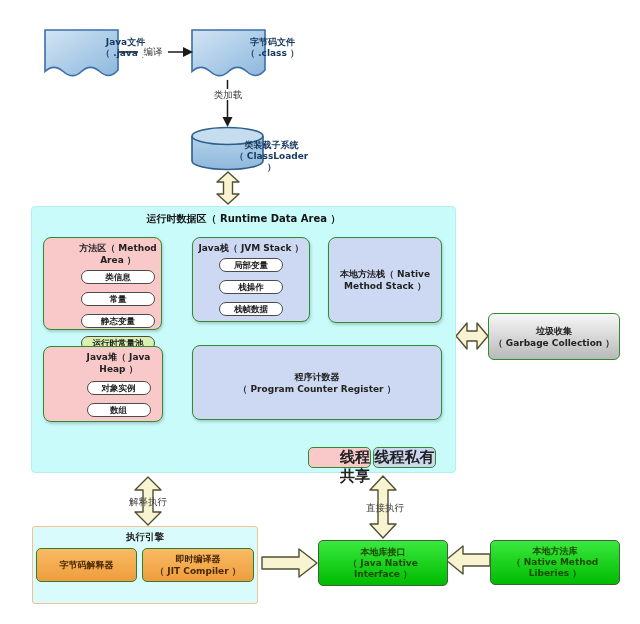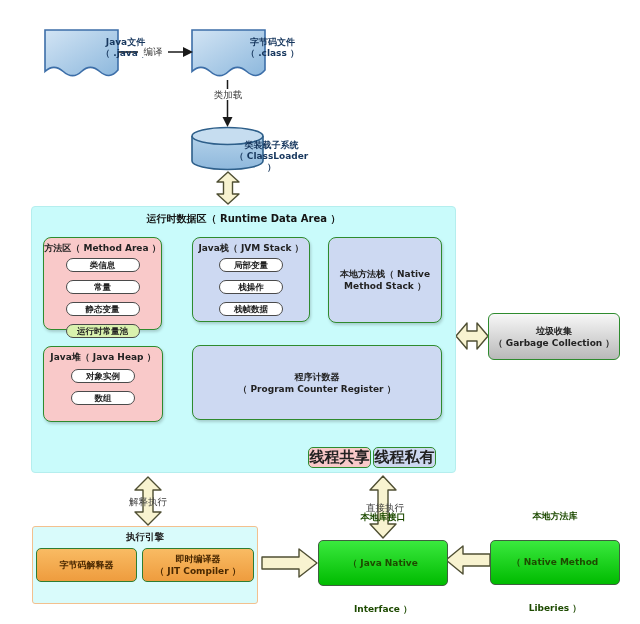--- a/index.html
+++ b/index.html
@@ -5,37 +5,37 @@
   html,body{margin:0;padding:0;background:#fff;}
   #stage{position:relative;width:640px;height:624px;background:#fff;overflow:hidden;
          font-family:"DejaVu Sans","Liberation Sans",sans-serif;}
   #shapes{position:absolute;left:0;top:0;}
   .abs{position:absolute;box-sizing:border-box;}
   .doc-label{position:absolute;text-align:center;font-size:9px;font-weight:bold;
              color:#17375e;line-height:11px;margin-left:44px;}
   .flow-label{position:absolute;text-align:center;font-size:9.5px;color:#3f3f3f;line-height:11px;}
   .whitebg{background:#fff;}
   .gbox{border:1.8px solid #2e8b2e;border-radius:8px;box-shadow:1px 2px 3px rgba(0,0,0,.18);}
-  .pink{background:#f9c9c9;}
+  .pink{background:#f9c9c9;padding-left:31px;}
   .lblue{background:#cdd9f2;}
   .boxtitle{font-weight:bold;font-size:9px;color:#222;text-align:center;margin-top:4px;line-height:12px;}
   .pill{width:74px;height:14px;line-height:12px;border:1.2px solid #4a4a4a;border-radius:9px;
         background:#fff;font-size:8.5px;font-weight:bold;color:#222;text-align:center;
         margin:4px auto 8px;box-sizing:border-box;}
   .pill.green{background:#d9f2ae;}
   .pill.narrow{width:64px;}
   .centerbox{display:flex;flex-direction:column;align-items:center;justify-content:center;
              text-align:center;font-weight:bold;font-size:9px;color:#222;line-height:12px;}
   .legend-pill{position:absolute;width:63px;height:21px;border:1.5px solid #2e8b2e;border-radius:5px;
                text-align:center;line-height:19px;font-size:15px;font-weight:bold;color:#222;box-sizing:border-box;}
   .graybox{background:linear-gradient(#f7f7f7,#b9b9b9);border:1.8px solid #2e8b2e;border-radius:6px;}
   .orangebox{background:linear-gradient(#f9bb63,#ee9c3e);border:1.8px solid #2e7d32;border-radius:5px;
              color:#4a2800;}
   .greenbox{background:linear-gradient(#3ae93e,#00bb00);border:1.6px solid #3f5f3f;border-radius:5px;
-            color:#1d4a00;line-height:11px;gap:35px;}
+            color:#1d4a00;line-height:11px;}
 </style>
 </head>
 <body>
 
 <div id="stage">
 
   <svg id="shapes" width="640" height="624" viewBox="0 0 640 624">
     <defs>
       <linearGradient id="docGrad" x1="0" y1="0" x2="1" y2="1">
         <stop offset="0" stop-color="#d2e4f4"></stop>

